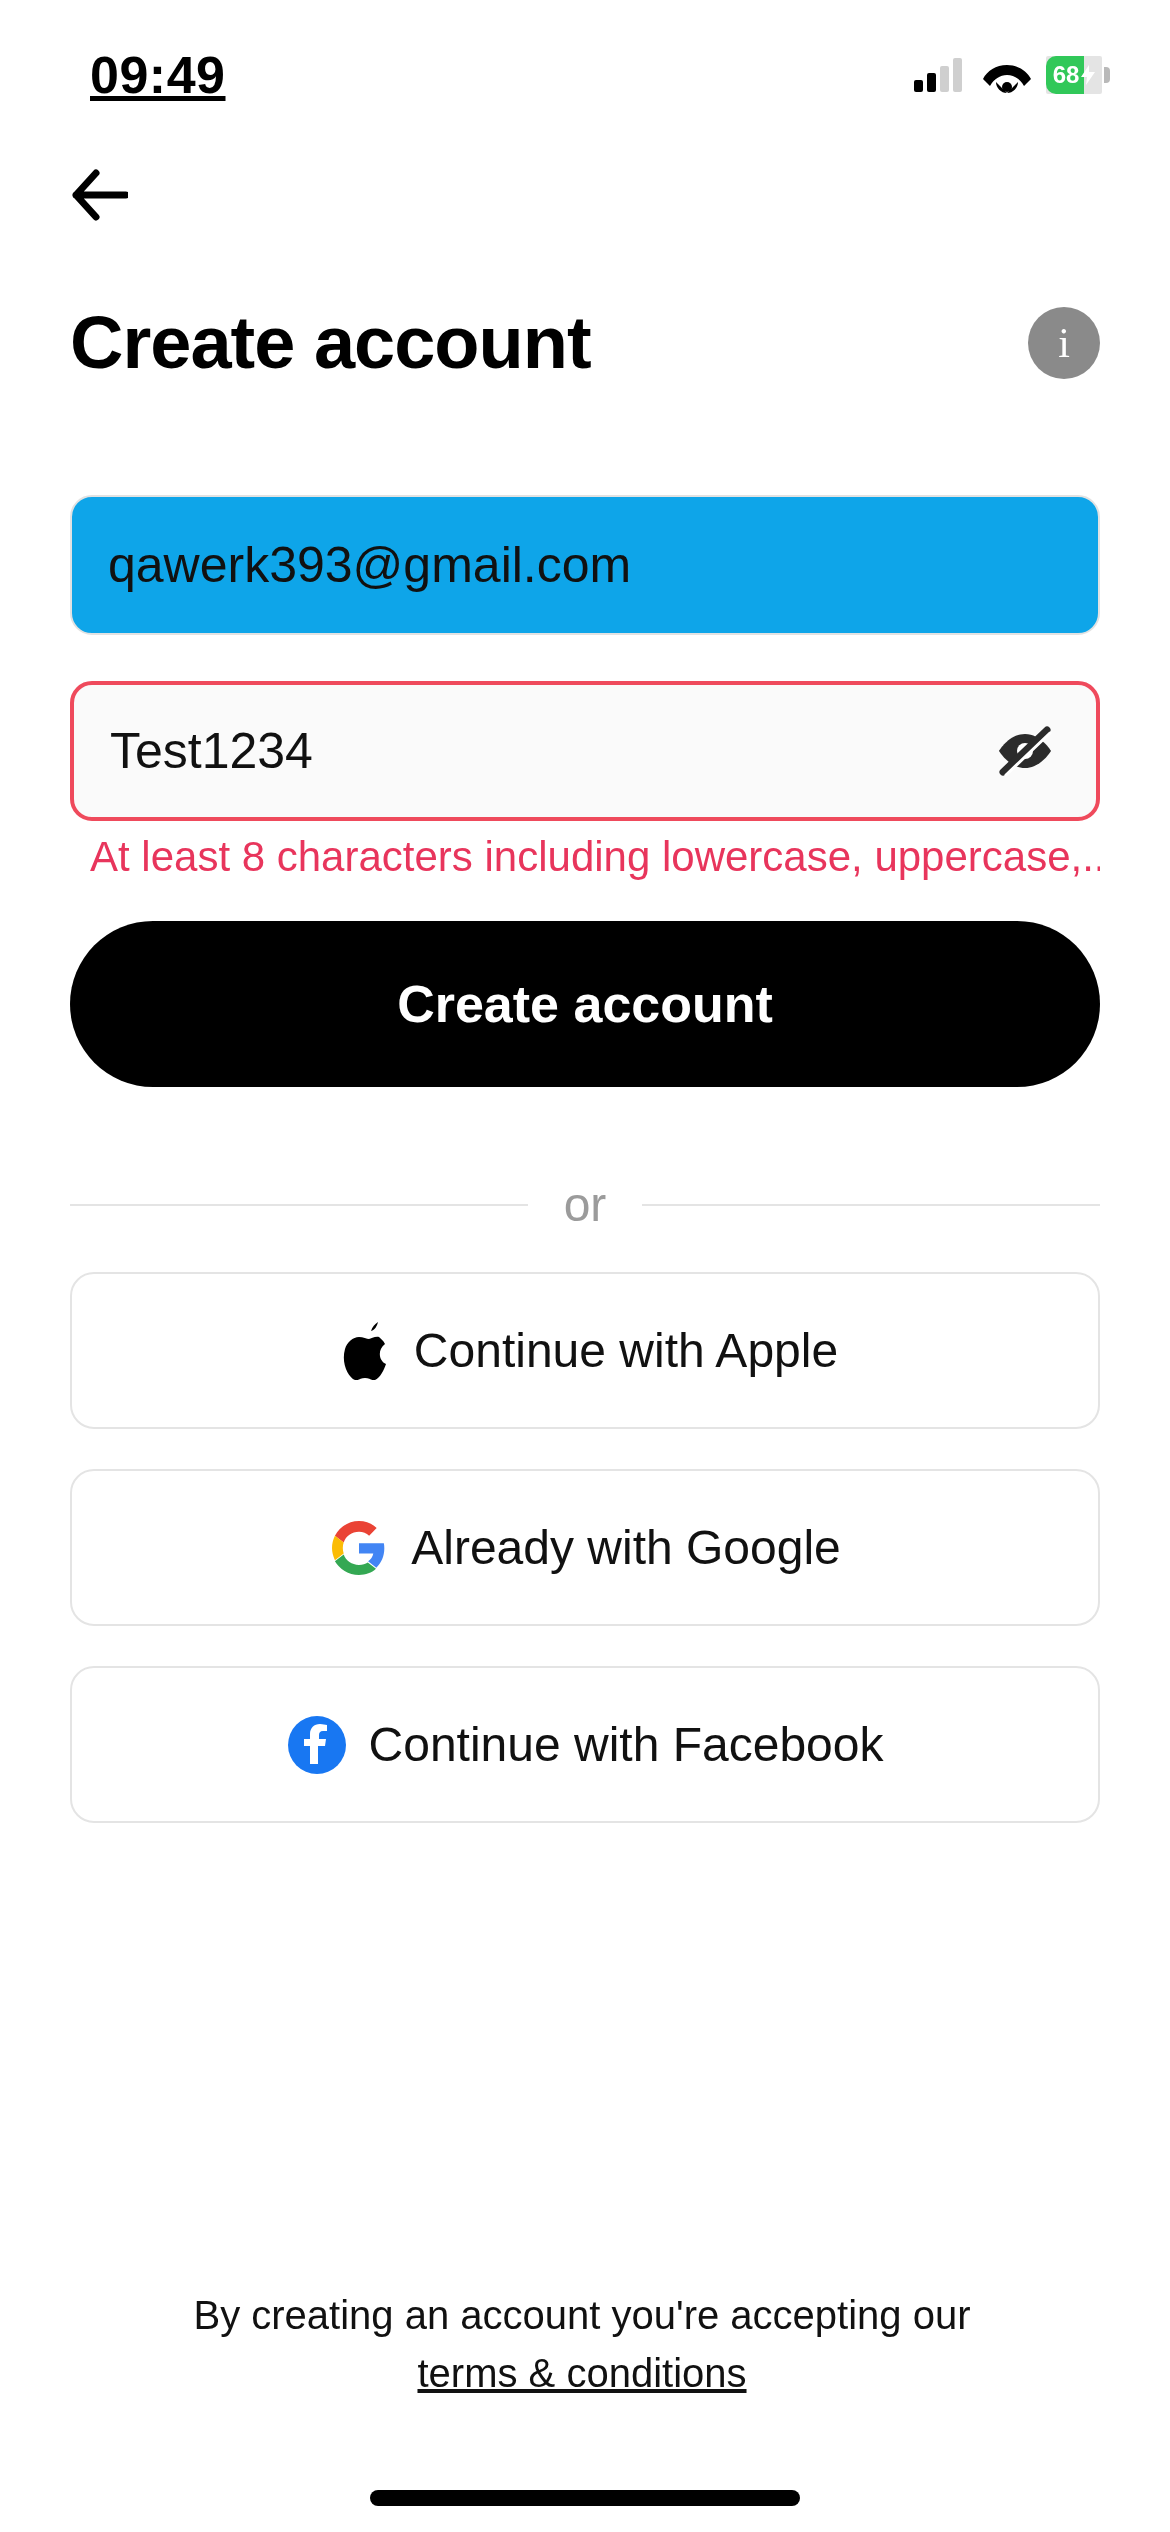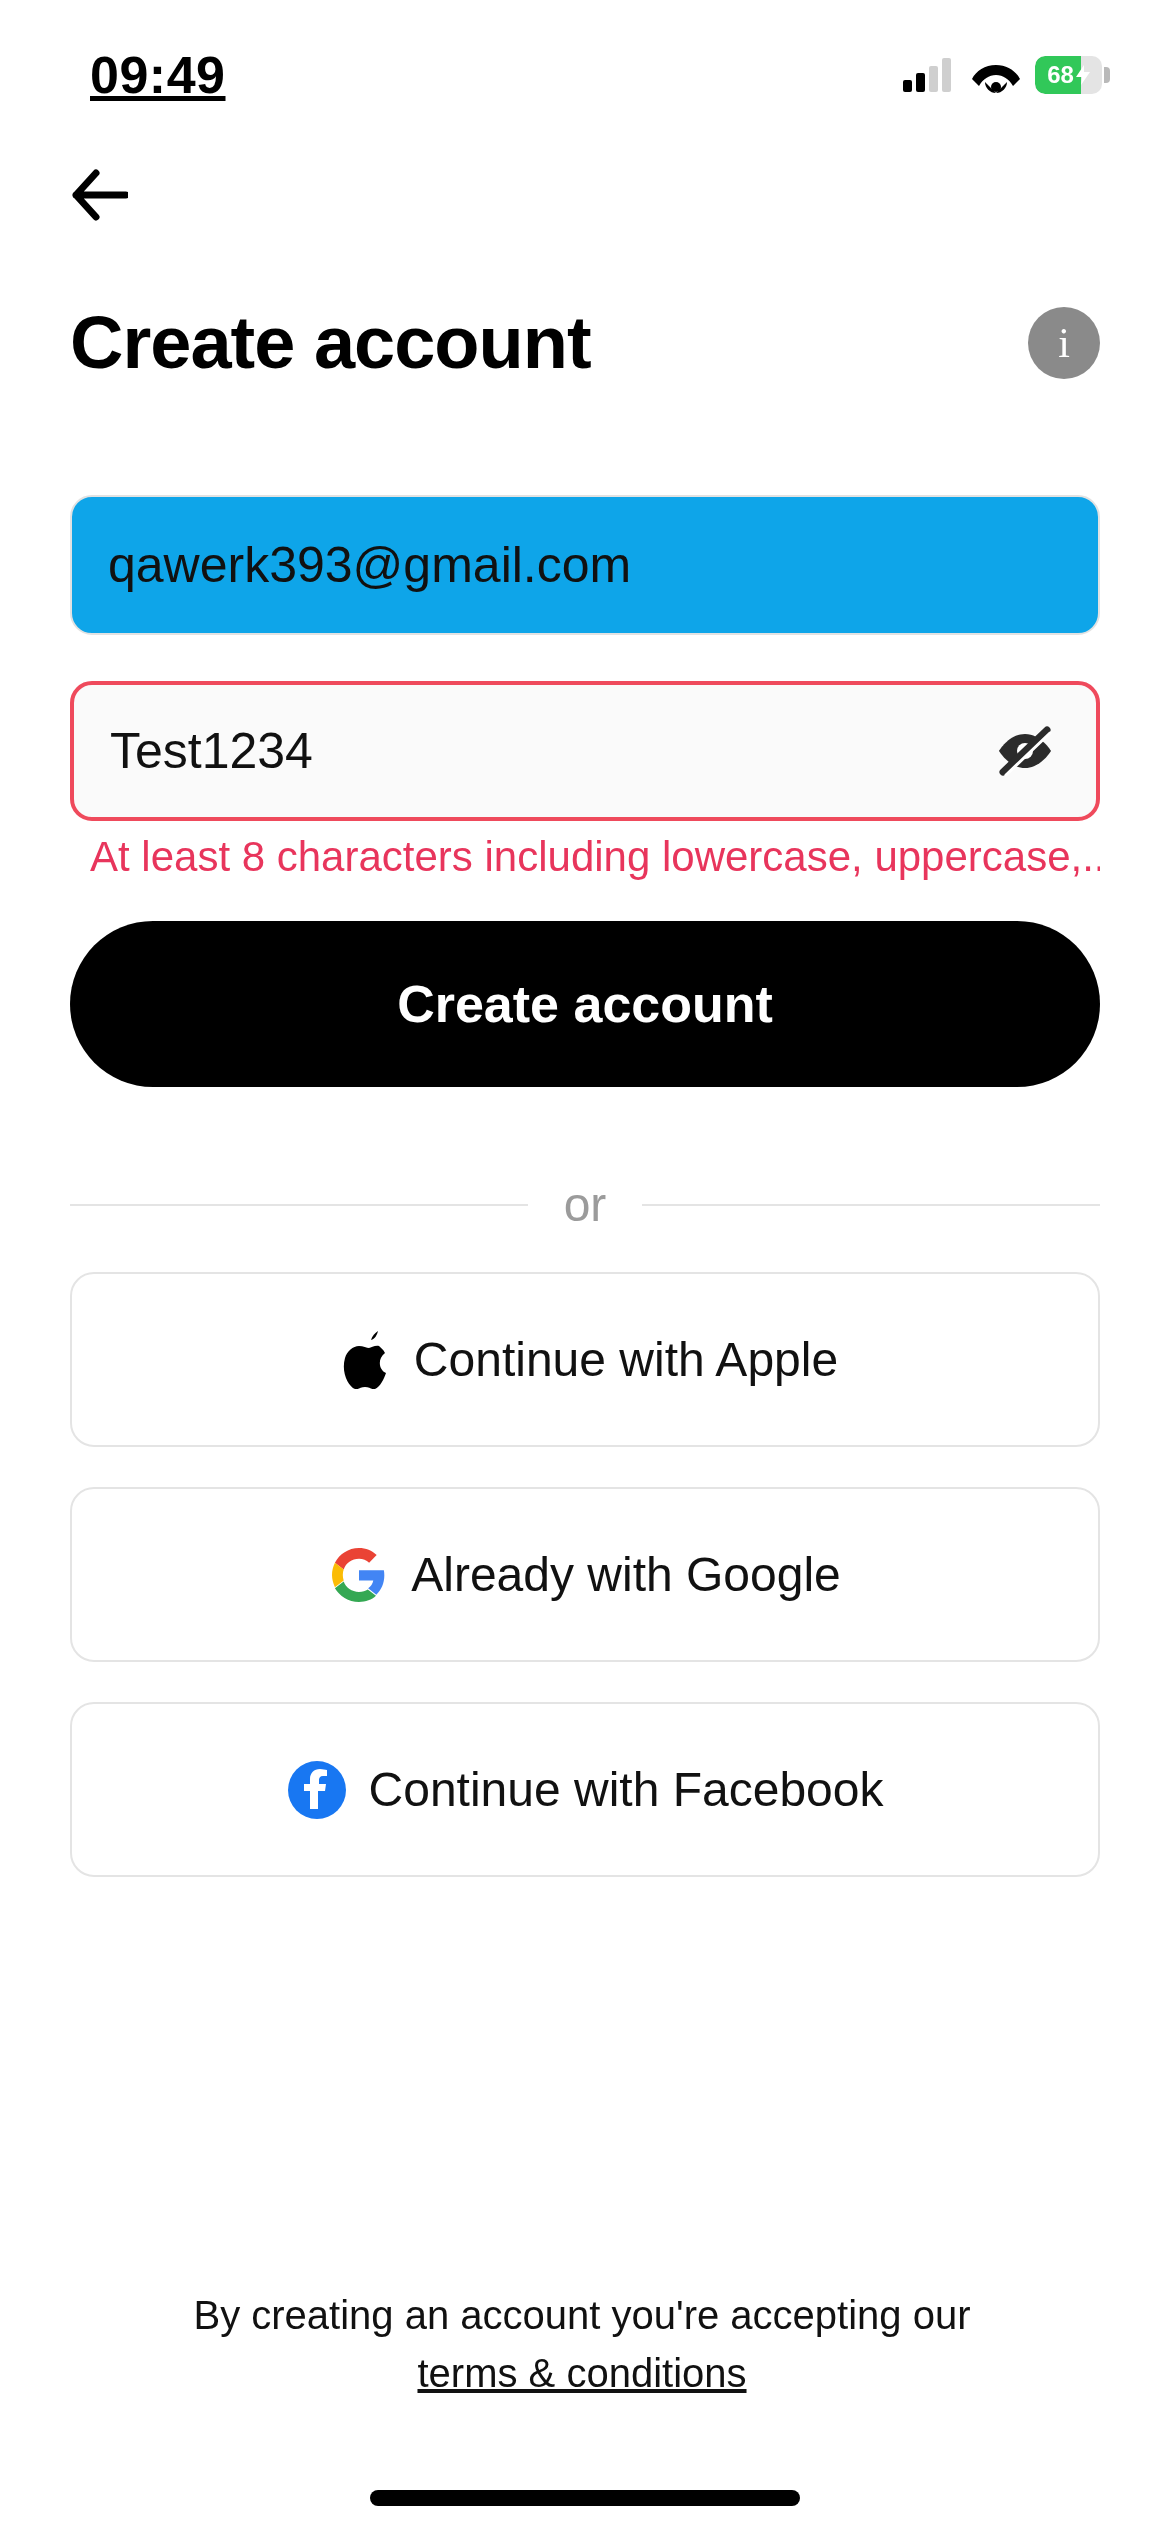--- a/index.html
+++ b/index.html
@@ -37,23 +37,23 @@
     }
     .signal-icon, .wifi-icon {
       display: inline-flex;
       align-items: flex-end;
     }
     .battery {
       display: inline-flex;
       align-items: center;
     }
     .battery-body {
-      width: 67px;
+      width: 56px;
       height: 38px;
-      border-radius: 10px;
+      border-radius: 2px;
       background: #e4e4e4;
       position: relative;
       overflow: hidden;
     }
     .battery-fill {
       position:absolute;
       left:0; top:0; bottom:0;
       width: 68%;
       background: #31c859;
       border-radius: 10px 0 0 10px;
@@ -194,21 +194,21 @@
     }
     .divider-text {
       font-size: 48px;
       color: #9b9b9b;
       font-weight: 500;
     }
 
     
     .social-btn {
       width: 100%;
-      height: 175px;
+      height: 157px;
       border: 2px solid #e4e4e4;
       border-radius: 24px;
       display:flex;
       align-items:center;
       justify-content:center;
       gap: 22px;
       font-size: 48px;
       font-weight: 500;
       color: #111;
       margin-bottom: 40px;

